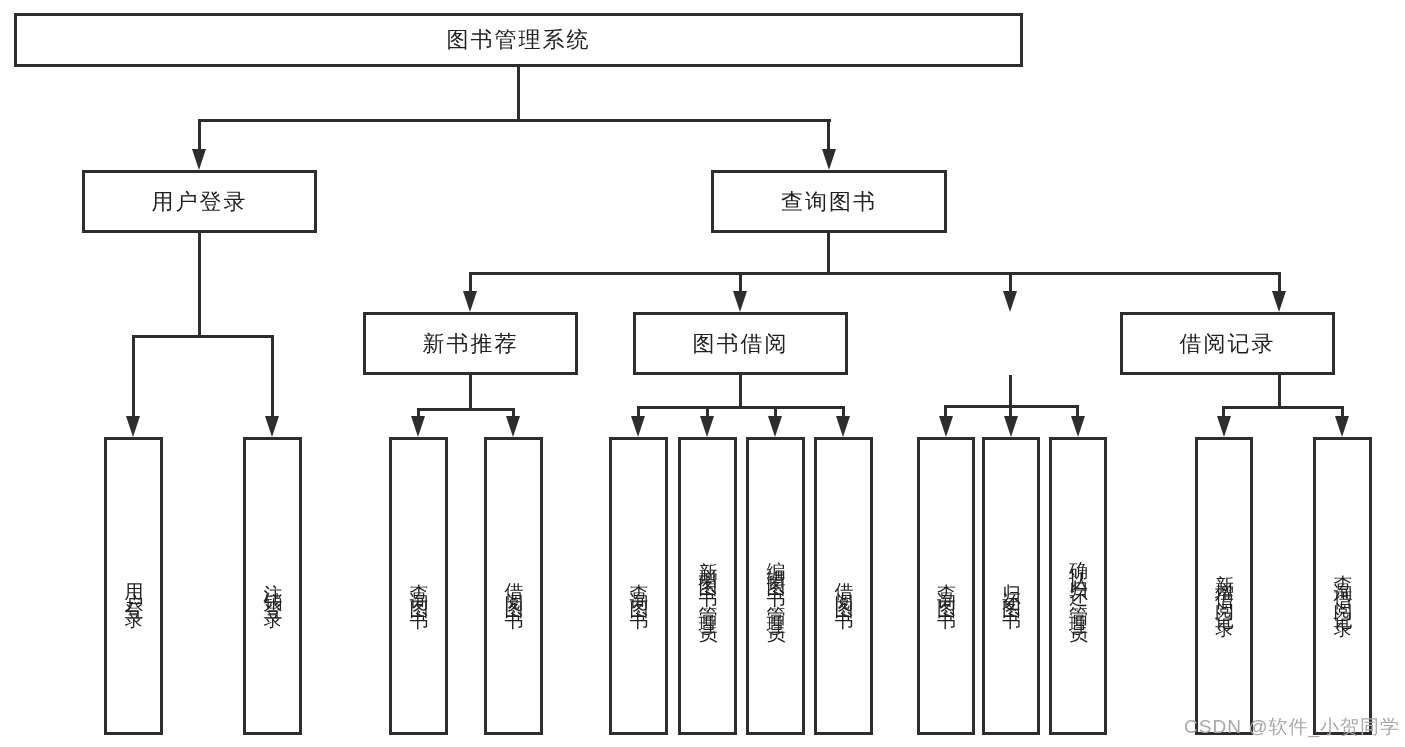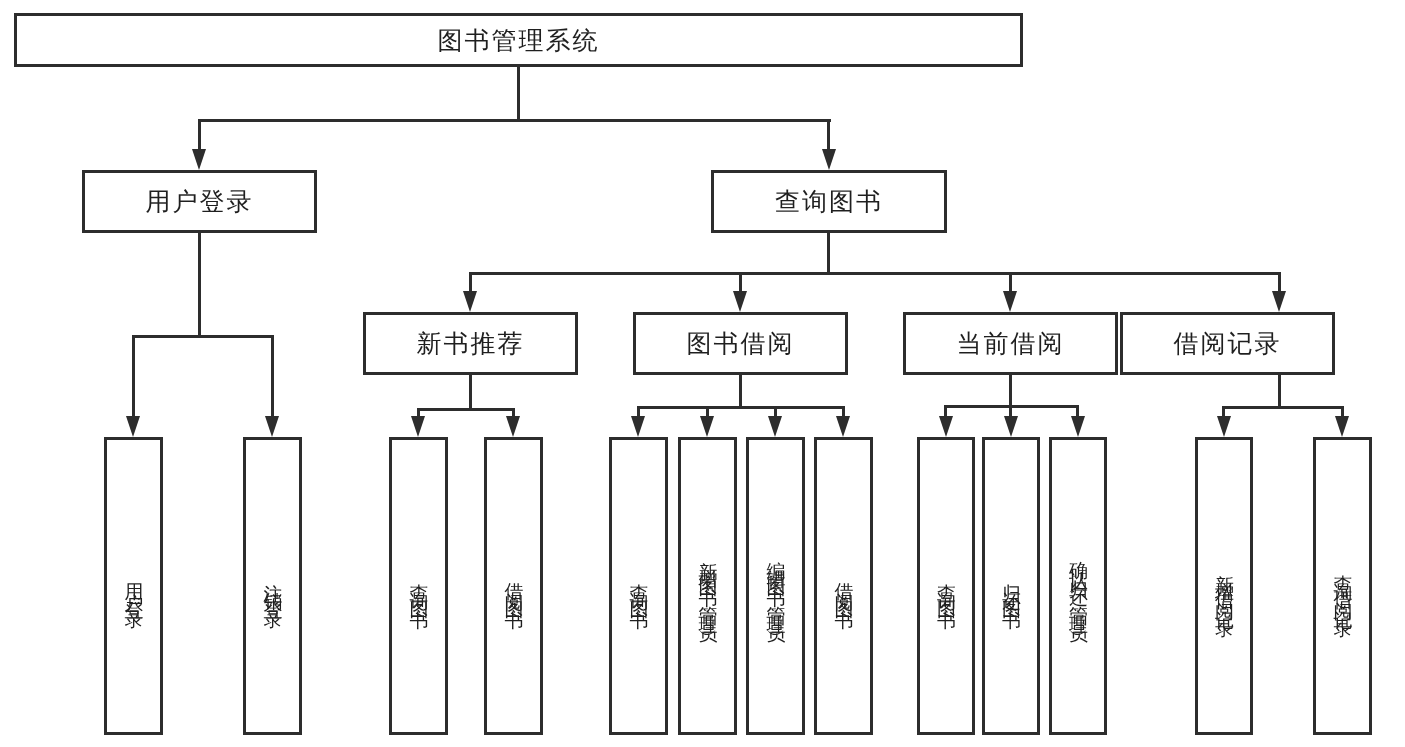--- a/index.html
+++ b/index.html
@@ -10,21 +10,21 @@
     font-family:"Liberation Sans","DejaVu Sans",sans-serif;
     overflow:hidden;
   }
   
   .hnode{
     position:absolute;
     box-sizing:border-box;
     background:#ffffff;
     border:3px solid #2d2d2d;
     display:flex;align-items:center;justify-content:center;
-    font-size:25px;color:#1f1f1f;letter-spacing:2px;
+    font-size:22px;color:#1f1f1f;letter-spacing:2px;
     z-index:2;
   }
   .vnode{
     position:absolute;
     box-sizing:border-box;
     background:#ffffff;
     border:3px solid #2d2d2d;
     display:flex;align-items:center;justify-content:center;
     z-index:2;
   }
@@ -73,23 +73,20 @@
   </div>
 
   <div class="hnode" style="left:633px;top:312px;width:215px;height:63px">
     <span>图书借阅</span>
   </div>
 
   <div class="hnode" style="left:363px;top:312px;width:215px;height:63px">
     <span>新书推荐</span>
   </div>
 
-  <div class="hnode" style="left:903px;top:312px;width:215px;height:63px">
-    <span>当前借阅</span>
-  </div>
 
   <div class="hnode" style="left:1120px;top:312px;width:215px;height:63px">
     <span>借阅记录</span>
   </div>
 
   <div class="vnode" style="left:104px;top:437px;width:59px;height:298px">
     <span>用户登录</span>
   </div>
   <div class="vnode" style="left:243px;top:437px;width:59px;height:298px">
     <span>注销登录</span>
@@ -184,14 +181,15 @@
   <div class="vline" style="left:1076px;top:405px;height:13px"></div>
   <div class="arr" style="left:1071px;top:416px"></div>
 
   <div class="vline" style="left:1278px;top:375px;height:33px"></div>
   <div class="hline" style="left:1222px;top:406px;width:121px"></div>
   <div class="vline" style="left:1222px;top:406px;height:12px"></div>
   <div class="arr" style="left:1217px;top:416px"></div>
   <div class="vline" style="left:1341px;top:406px;height:12px"></div>
   <div class="arr" style="left:1335px;top:416px"></div>
 
+  <div class="watermark">CSDN @软件_小贺同学</div>
 
 </div>
 
 </body></html>

